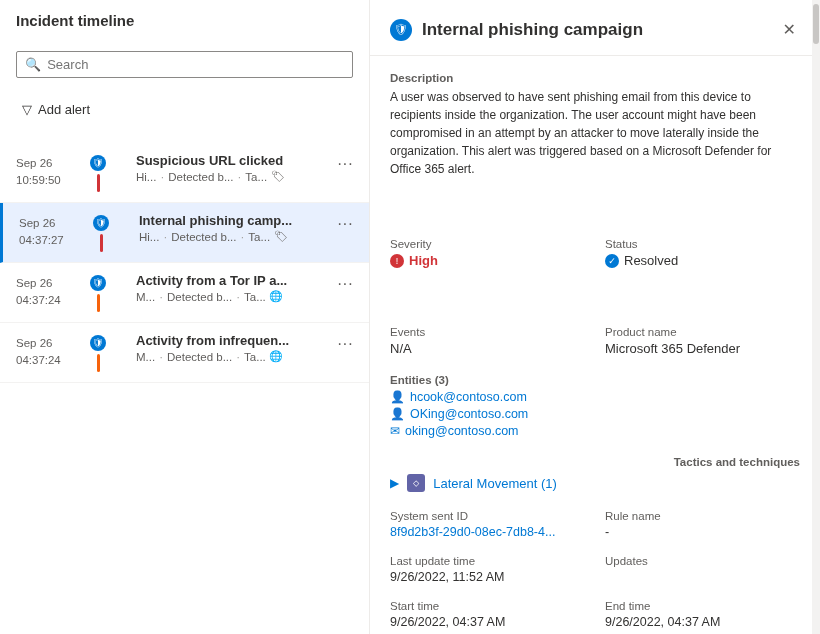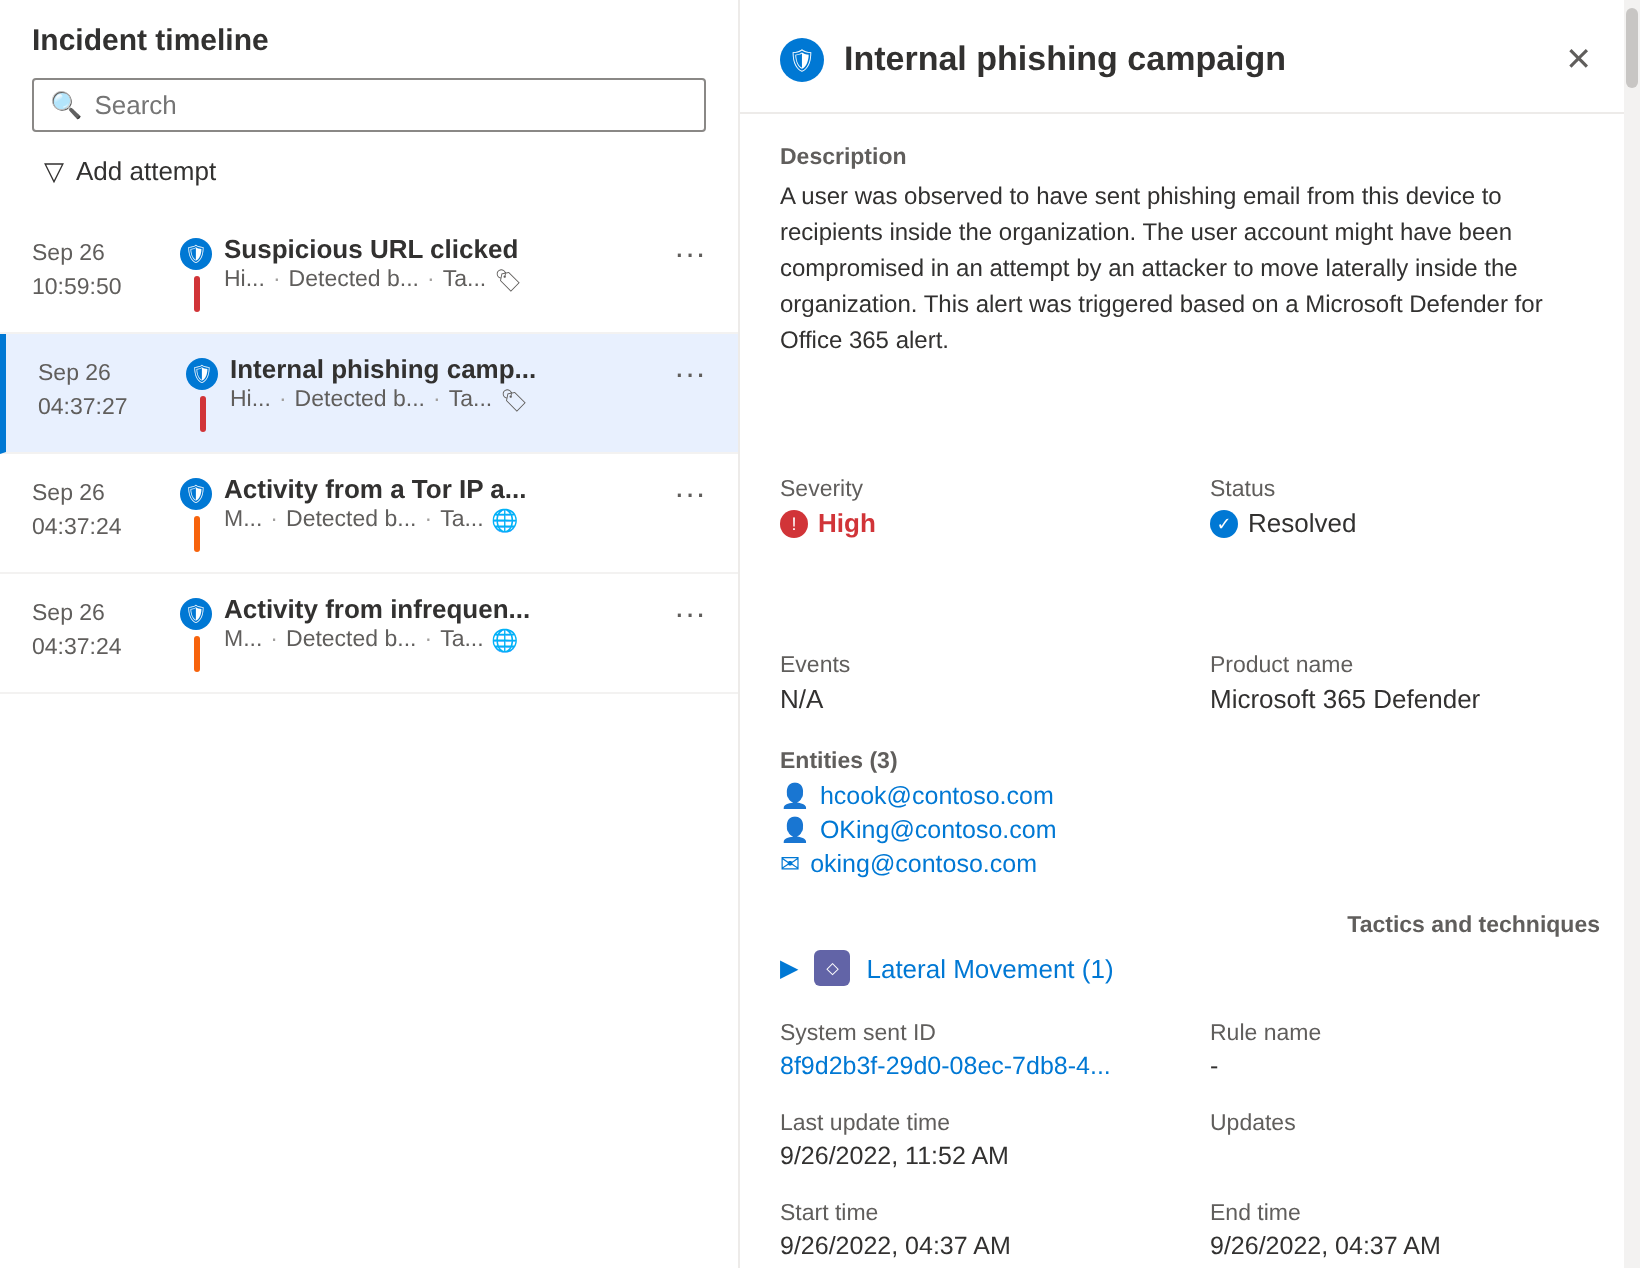--- a/index.html
+++ b/index.html
@@ -16,20 +16,21 @@
 
     
     .left-panel {
       width: 370px;
       min-width: 370px;
       border-right: 1px solid #edebe9;
       display: flex;
       flex-direction: column;
       background: #fff;
       padding: 12px 0 0 0;
+      gap: 12px;
     }
     .panel-title {
       font-size: 15px;
       font-weight: 600;
       padding: 0 16px 10px 16px;
       color: #323130;
     }
     .search-box {
       margin: 0 16px 8px 16px;
       display: flex;
@@ -115,35 +116,37 @@
       flex: 1;
       margin-top: 3px;
       border-radius: 2px;
     }
     .severity-bar.red { background: #d13438; }
     .severity-bar.orange { background: #f7630c; }
 
     .content-col {
       flex: 1;
       min-width: 0;
+      margin-left: 24px;
     }
     .item-title {
       font-weight: 600;
       font-size: 13px;
       color: #323130;
       white-space: nowrap;
       overflow: hidden;
       text-overflow: ellipsis;
       max-width: 200px;
     }
     .item-meta {
       font-size: 11.5px;
       color: #605e5c;
       margin-top: 2px;
       display: flex;
+      align-items: center;
       gap: 4px;
       white-space: nowrap;
     }
     .meta-dot { color: #a19f9d; }
 
     .item-actions {
       display: flex;
       align-items: flex-start;
       padding-top: 2px;
     }
@@ -365,21 +368,21 @@
 <div class="left-panel">
   <div class="panel-title">Incident timeline</div>
 
   <div class="search-box">
     <span class="search-icon">🔍</span>
     <input class="search-input" type="text" placeholder="Search" style="">
   </div>
 
   <button class="add-filter-btn">
     <span>▽</span>
-    <span>Add attempt</span>
+    <span>Add alert</span>
   </button>
 
   <div class="timeline-list">
 
     <div class="timeline-item">
       <div class="time-col">
         <div class="date">Sep 26</div>
         <div class="time-val">10:59:50</div>
       </div>
       <div class="icon-col">

